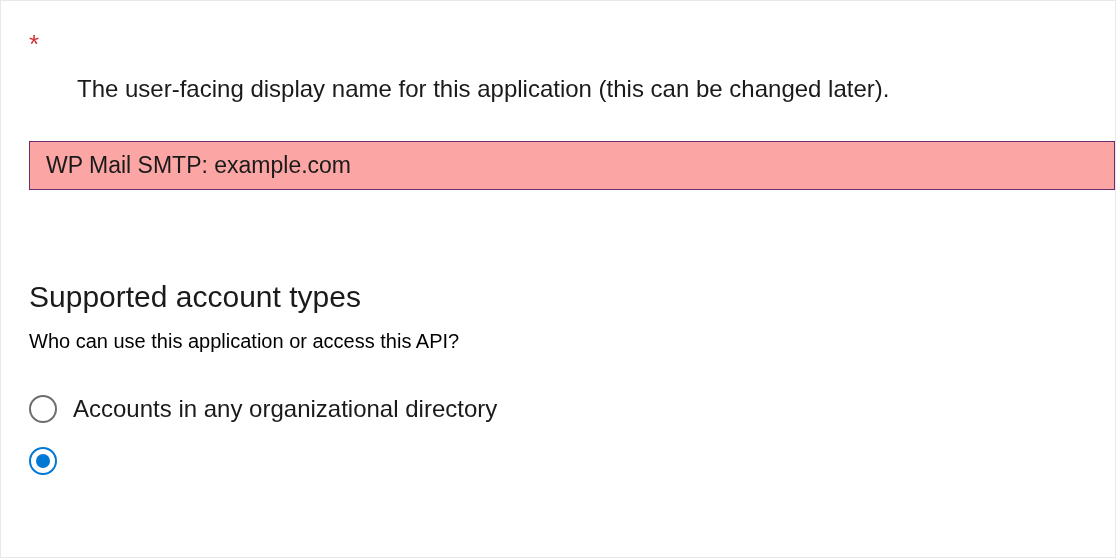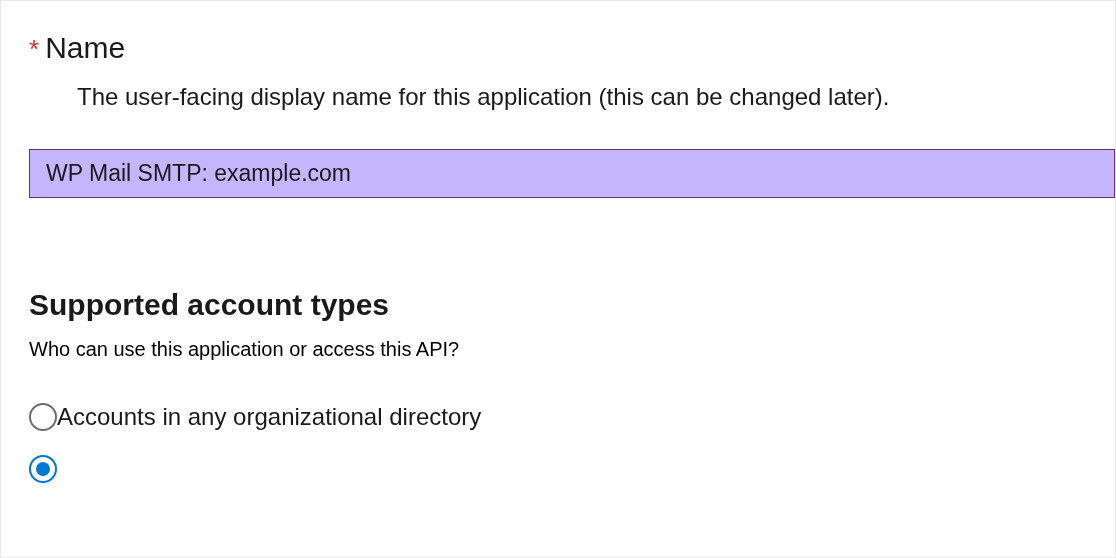--- a/index.html
+++ b/index.html
@@ -40,41 +40,41 @@
       margin-left: 48px;
     }
     .text-input {
       width: 100%;
       padding: 10px 16px;
       font-size: 23px;
       font-family: inherit;
       border: 1px solid #6b2d6b;
       outline: none;
       color: #1a1a1a;
-      background: #c4b5fd;
+      background: #fca5a5;
       display: block;
     }
     .section-spacer {
       height: 90px;
     }
     .section-heading {
       font-size: 30px;
-      font-weight: 700;
+      font-weight: 400;
       color: #1a1a1a;
       margin-bottom: 16px;
     }
     .section-description {
       font-size: 20px;
       color: #000000;
       margin-bottom: 42px;
     }
     .radio-row {
       display: flex;
       align-items: flex-start;
-      gap: 0;
+      gap: 16px;
       margin-bottom: 24px;
       cursor: pointer;
     }
     .radio-outer {
       width: 28px;
       height: 28px;
       border: 2px solid #6e6e6e;
       border-radius: 50%;
       display: flex;
       align-items: center;
@@ -98,21 +98,20 @@
       font-size: 24px;
       color: #1a1a1a;
       white-space: nowrap;
     }
   </style>
 </head>
 <body>
 
 <div class="field-label-row">
   <span class="required-asterisk">*</span>
-  <span class="field-label">Name</span>
 </div>
 
 <p class="field-description">The user-facing display name for this application (this can be changed later).</p>
 
 <input type="text" class="text-input" value="WP Mail SMTP: example.com" style="">
 
 <div class="section-spacer"></div>
 
 <h2 class="section-heading">Supported account types</h2>
 

